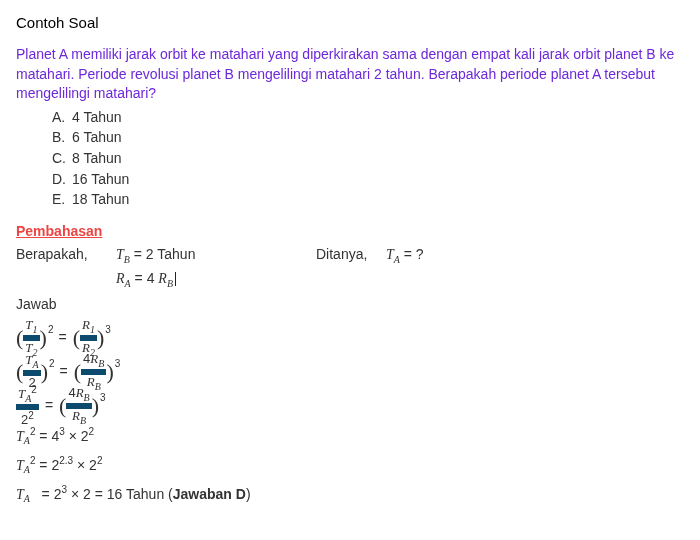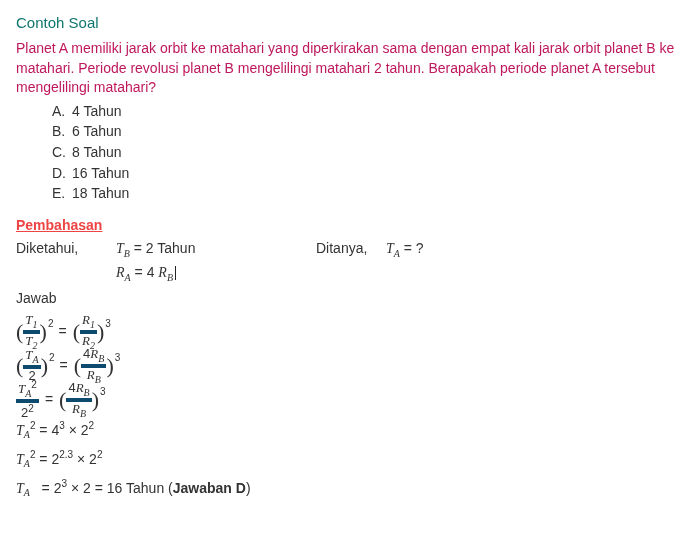--- a/index.html
+++ b/index.html
@@ -6,26 +6,26 @@
     font-family: Arial, Helvetica, sans-serif;
     font-size: 14px;
     color: #333;
     margin: 0;
     padding: 12px 16px;
     width: 700px;
     box-sizing: border-box;
     line-height: 1.4;
   }
   .heading {
-    color: #0f766e;
+    color: #000000;
     font-size: 15px;
-    margin-bottom: 6px;
+    margin-bottom: 12px;
   }
   .question {
-    color: #be185d;
+    color: #6d28d9;
     margin-bottom: 4px;
   }
   .options {
     margin-left: 36px;
     margin-top: 2px;
     margin-bottom: 6px;
   }
   .opt {
     margin-bottom: 1px;
   }
@@ -60,21 +60,21 @@
     height: 100%;
   }
   .frac {
     display: inline-block;
     vertical-align: middle;
     text-align: center;
     position: relative;
   }
   .frac .num {
     display: block;
-    border-bottom: 4px solid #0c4a6e;
+    border-bottom: 6px solid #0c4a6e;
     padding: 0 2px;
     font-size: 13px;
     line-height: 1.1;
   }
   .frac .den {
     display: block;
     padding: 0 2px;
     font-size: 13px;
     line-height: 1.1;
   }
@@ -130,21 +130,21 @@
   <div class="opt"><span class="letter">A.</span><span>4 Tahun</span></div>
   <div class="opt"><span class="letter">B.</span><span>6 Tahun</span></div>
   <div class="opt"><span class="letter">C.</span><span>8 Tahun</span></div>
   <div class="opt"><span class="letter">D.</span><span>16 Tahun</span></div>
   <div class="opt"><span class="letter">E.</span><span>18 Tahun</span></div>
 </div>
 
 <div class="section-title">Pembahasan</div>
 
 <div class="row">
-  <div class="known-label">Diketahui,</div>
+  <div class="known-label">Berapakah,</div>
   <div class="known-values">
     <div class="known-line mathwrap">
       <span class="mi">T</span><span class="sub mi">B</span><span> = 2 Tahun</span>
     </div>
     <div class="known-line mathwrap">
       <span class="mi">R</span><span class="sub mi">A</span><span> = 4 </span><span class="mi">R</span><span class="sub mi">B</span><span class="cursor"></span>
     </div>
   </div>
   <div class="asked-label">Ditanya,</div>
   <div class="mathwrap">

